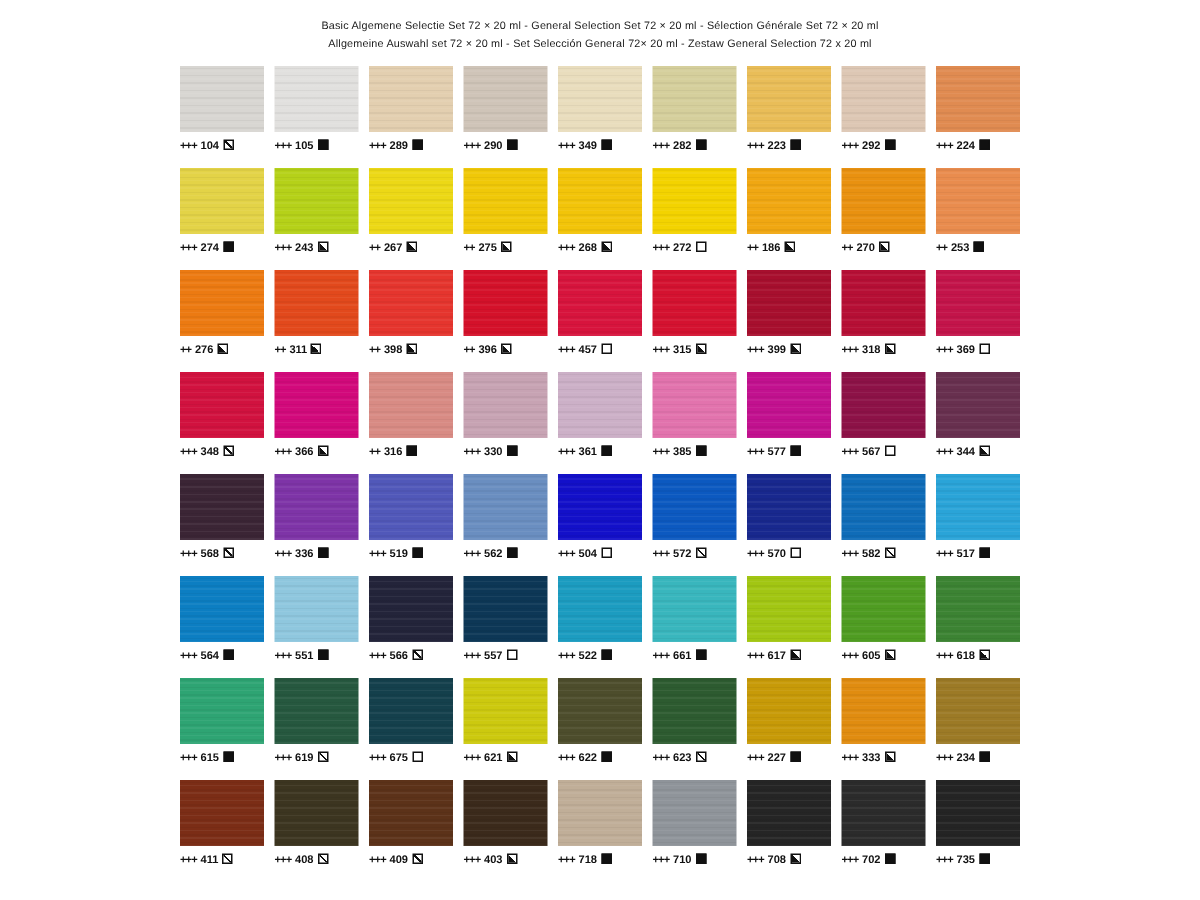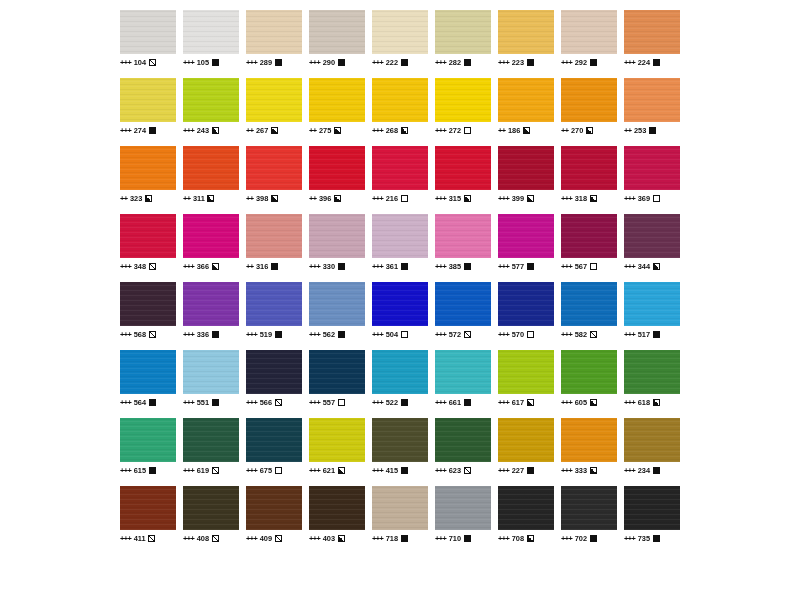--- a/index.html
+++ b/index.html
@@ -108,20 +108,24 @@
         rgba(0,0,0,0) 0, rgba(0,0,0,0) calc(50% - 0.6px),
         #111111 calc(50% - 0.6px), #111111 calc(50% + 0.6px),
         rgba(0,0,0,0) calc(50% + 0.6px), rgba(0,0,0,0) 100%);
   }
 </style>
 </head>
 <body>
 
 <div id="page">
 
+  <div class="header">
+    <div class="header-line">Basic Algemene Selectie Set 72 × 20 ml  - General Selection Set 72 × 20 ml - Sélection Générale Set 72 × 20 ml</div>
+    <div class="header-line">Allgemeine Auswahl set 72 × 20 ml - Set Selección General 72× 20 ml - Zestaw General Selection 72 x 20 ml</div>
+  </div>
 
   <div class="grid" id="swatch-grid">
       <div class="cell">
         <div class="swatch" style="background-color: rgb(216, 214, 210);"></div>
         <div class="caption">
           <span class="lf">+++</span>
           <span class="code">104</span>
           <span class="mark diag"></span>
         </div>
       </div>
@@ -146,21 +150,21 @@
         <div class="caption">
           <span class="lf">+++</span>
           <span class="code">290</span>
           <span class="mark full"></span>
         </div>
       </div>
       <div class="cell">
         <div class="swatch" style="background-color: rgb(233, 221, 189);"></div>
         <div class="caption">
           <span class="lf">+++</span>
-          <span class="code">222</span>
+          <span class="code">349</span>
           <span class="mark full"></span>
         </div>
       </div>
       <div class="cell">
         <div class="swatch" style="background-color: rgb(213, 207, 156);"></div>
         <div class="caption">
           <span class="lf">+++</span>
           <span class="code">282</span>
           <span class="mark full"></span>
         </div>
@@ -258,21 +262,21 @@
         <div class="caption">
           <span class="lf">++</span>
           <span class="code">253</span>
           <span class="mark full"></span>
         </div>
       </div>
       <div class="cell">
         <div class="swatch" style="background-color: rgb(236, 122, 18);"></div>
         <div class="caption">
           <span class="lf">++</span>
-          <span class="code">323</span>
+          <span class="code">276</span>
           <span class="mark half"></span>
         </div>
       </div>
       <div class="cell">
         <div class="swatch" style="background-color: rgb(226, 73, 28);"></div>
         <div class="caption">
           <span class="lf">++</span>
           <span class="code">311</span>
           <span class="mark half"></span>
         </div>
@@ -290,21 +294,21 @@
         <div class="caption">
           <span class="lf">++</span>
           <span class="code">396</span>
           <span class="mark half"></span>
         </div>
       </div>
       <div class="cell">
         <div class="swatch" style="background-color: rgb(215, 20, 61);"></div>
         <div class="caption">
           <span class="lf">+++</span>
-          <span class="code">216</span>
+          <span class="code">457</span>
           <span class="mark empty"></span>
         </div>
       </div>
       <div class="cell">
         <div class="swatch" style="background-color: rgb(212, 18, 48);"></div>
         <div class="caption">
           <span class="lf">+++</span>
           <span class="code">315</span>
           <span class="mark half"></span>
         </div>
@@ -578,21 +582,21 @@
         <div class="caption">
           <span class="lf">+++</span>
           <span class="code">621</span>
           <span class="mark half"></span>
         </div>
       </div>
       <div class="cell">
         <div class="swatch" style="background-color: rgb(77, 77, 44);"></div>
         <div class="caption">
           <span class="lf">+++</span>
-          <span class="code">415</span>
+          <span class="code">622</span>
           <span class="mark full"></span>
         </div>
       </div>
       <div class="cell">
         <div class="swatch" style="background-color: rgb(45, 91, 48);"></div>
         <div class="caption">
           <span class="lf">+++</span>
           <span class="code">623</span>
           <span class="mark diag"></span>
         </div>

